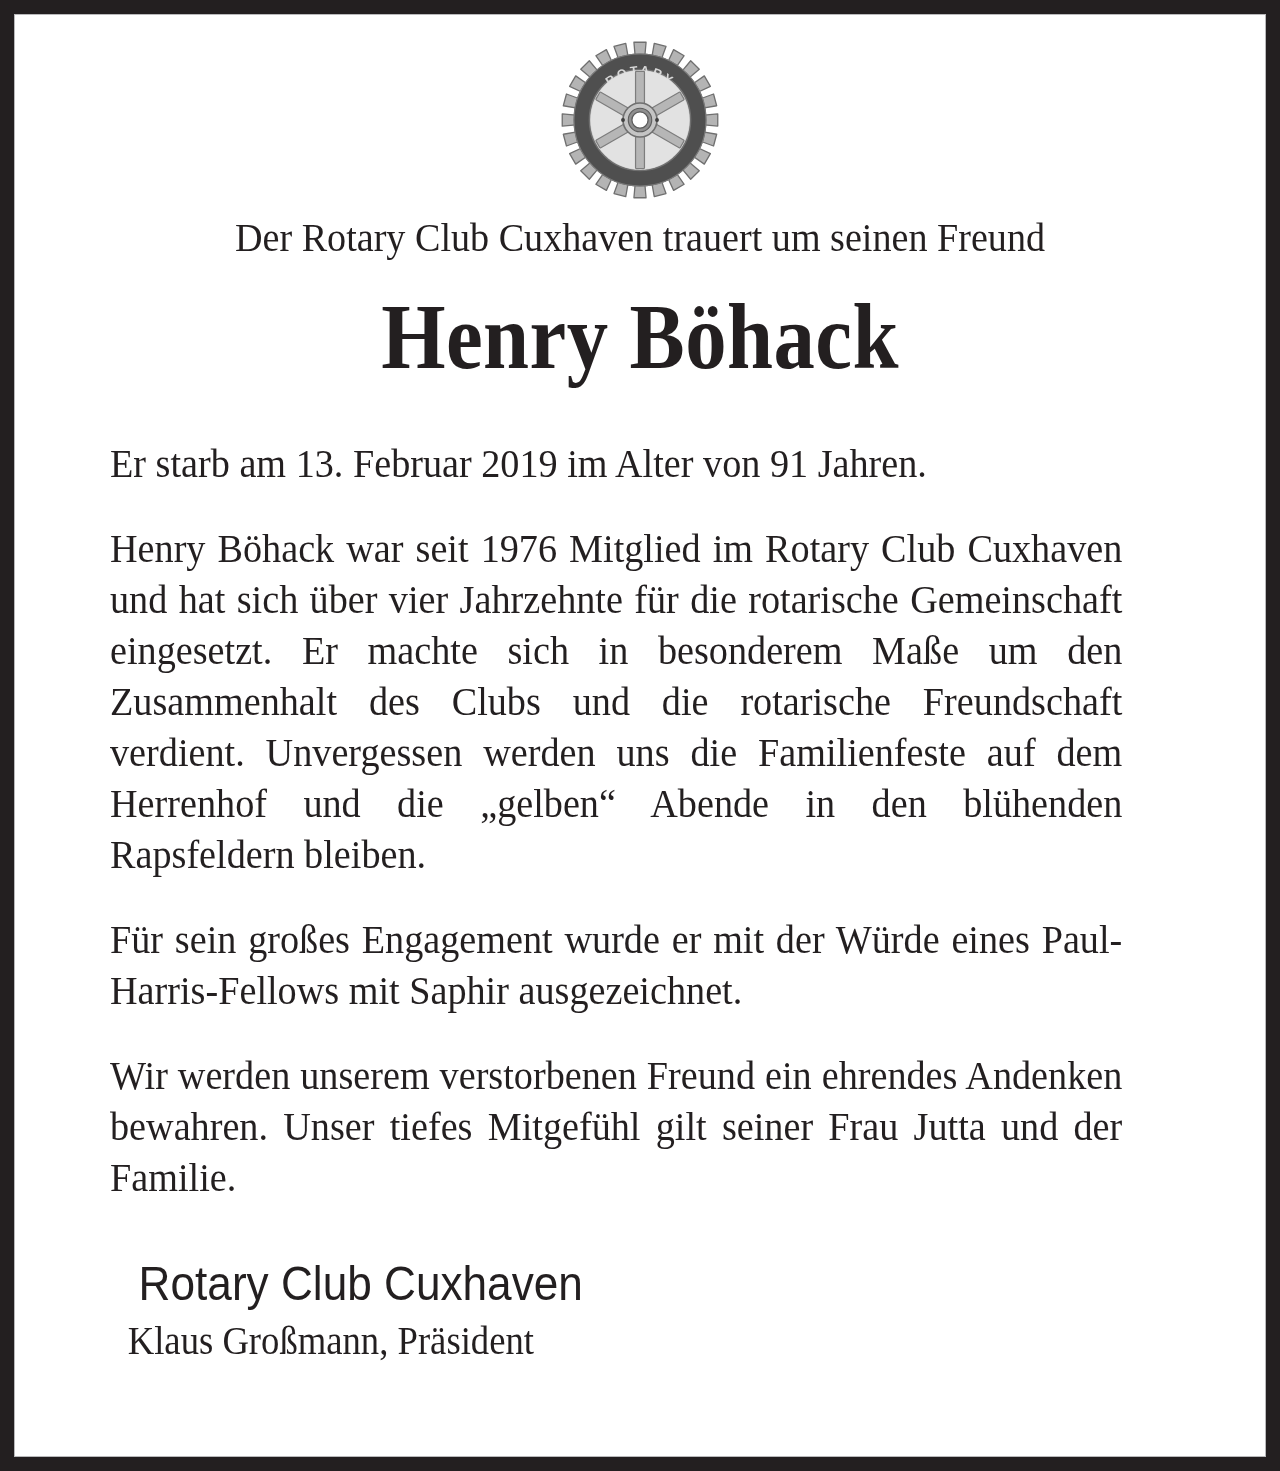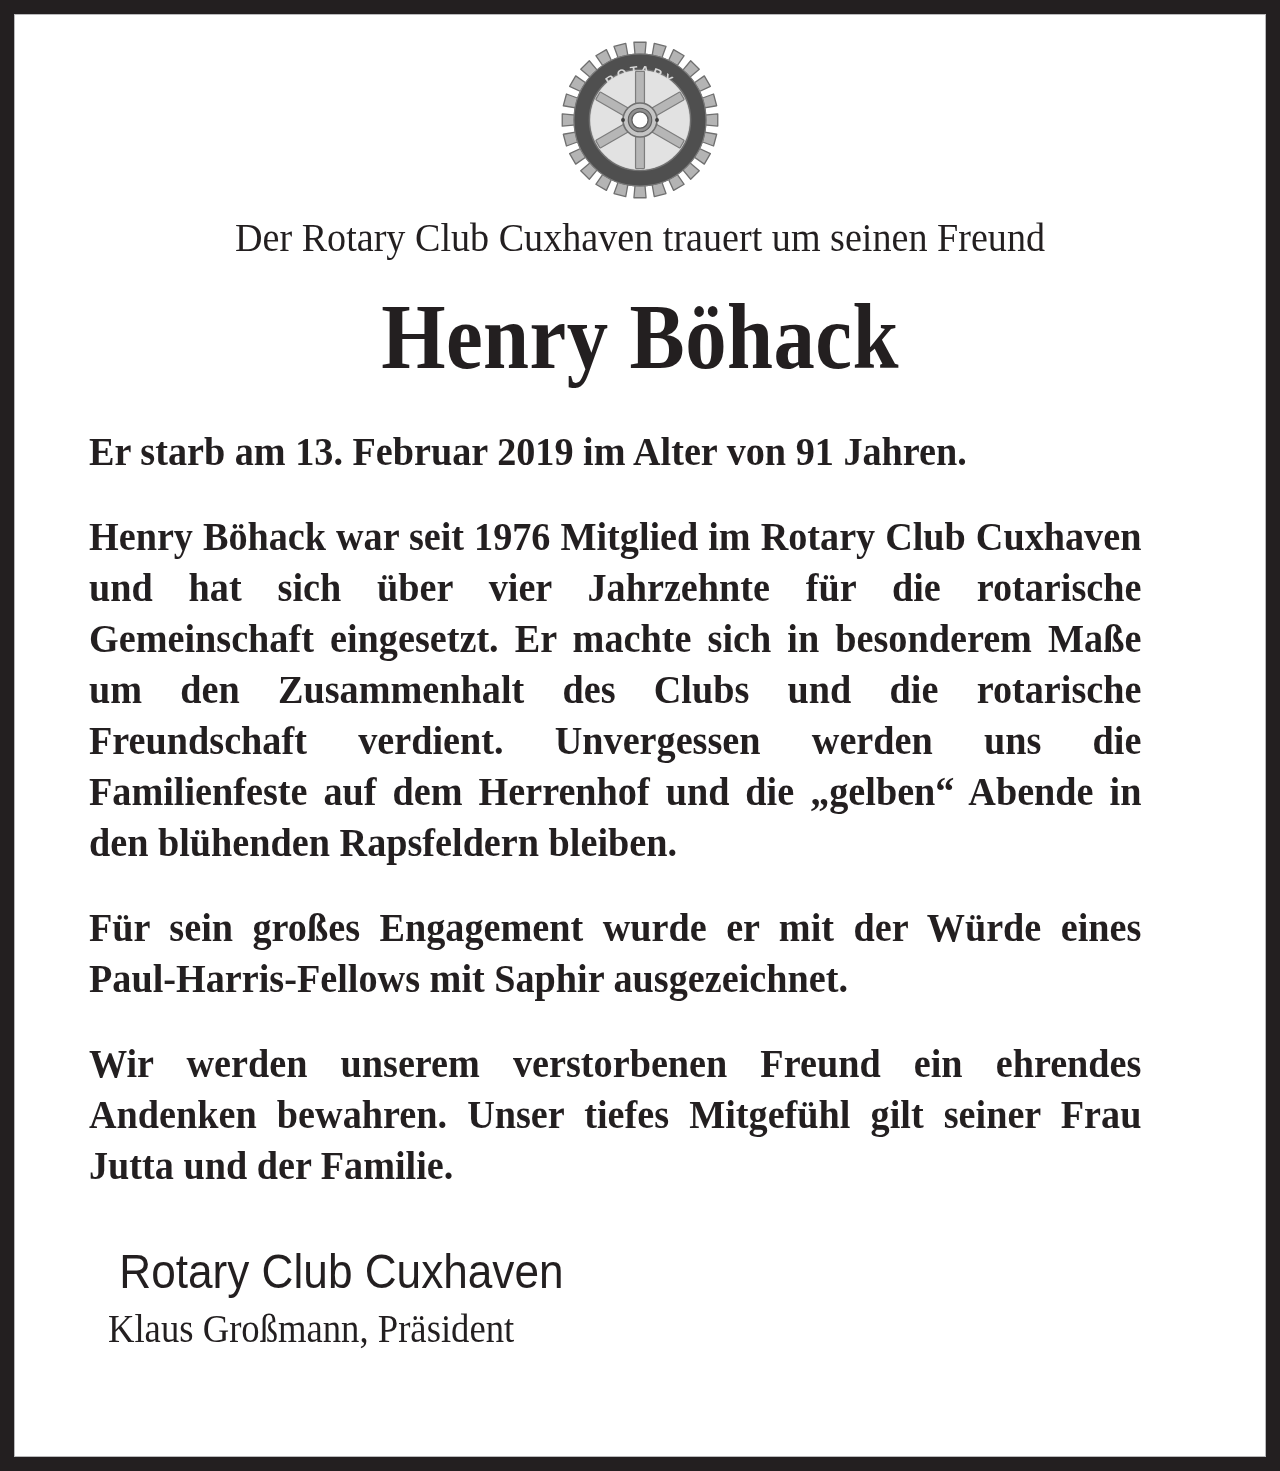--- a/index.html
+++ b/index.html
@@ -26,21 +26,21 @@
     background: #ffffff;
     border: 1px solid #b9b9bb;
     box-sizing: border-box;
   }
   .content {
     position: absolute;
     left: 0;
     top: 0;
     right: 0;
     bottom: 0;
-    padding: 0 59px;
+    padding: 0 80px;
     box-sizing: border-box;
   }
 
   
   .logo-wrap {
     display: flex;
     justify-content: center;
     padding-top: 24px;
   }
   .logo {
@@ -69,23 +69,22 @@
     line-height: 1.05;
     letter-spacing: 0.5px;
     color: #231f20;
     transform: scaleX(0.88);
     transform-origin: center top;
     white-space: nowrap;
   }
 
   
   .body {
-    margin-top: 40px;
+    margin-top: 52px;
     padding: 0 15px;
-    font-weight: bold;
   }
   .para {
     color: #231f20;
     font-size: 40px;
     line-height: 51px;
     margin: 0 0 34px 0;
     text-align: justify;
     text-justify: inter-word;
     transform: scaleX(0.955);
     transform-origin: left top;

